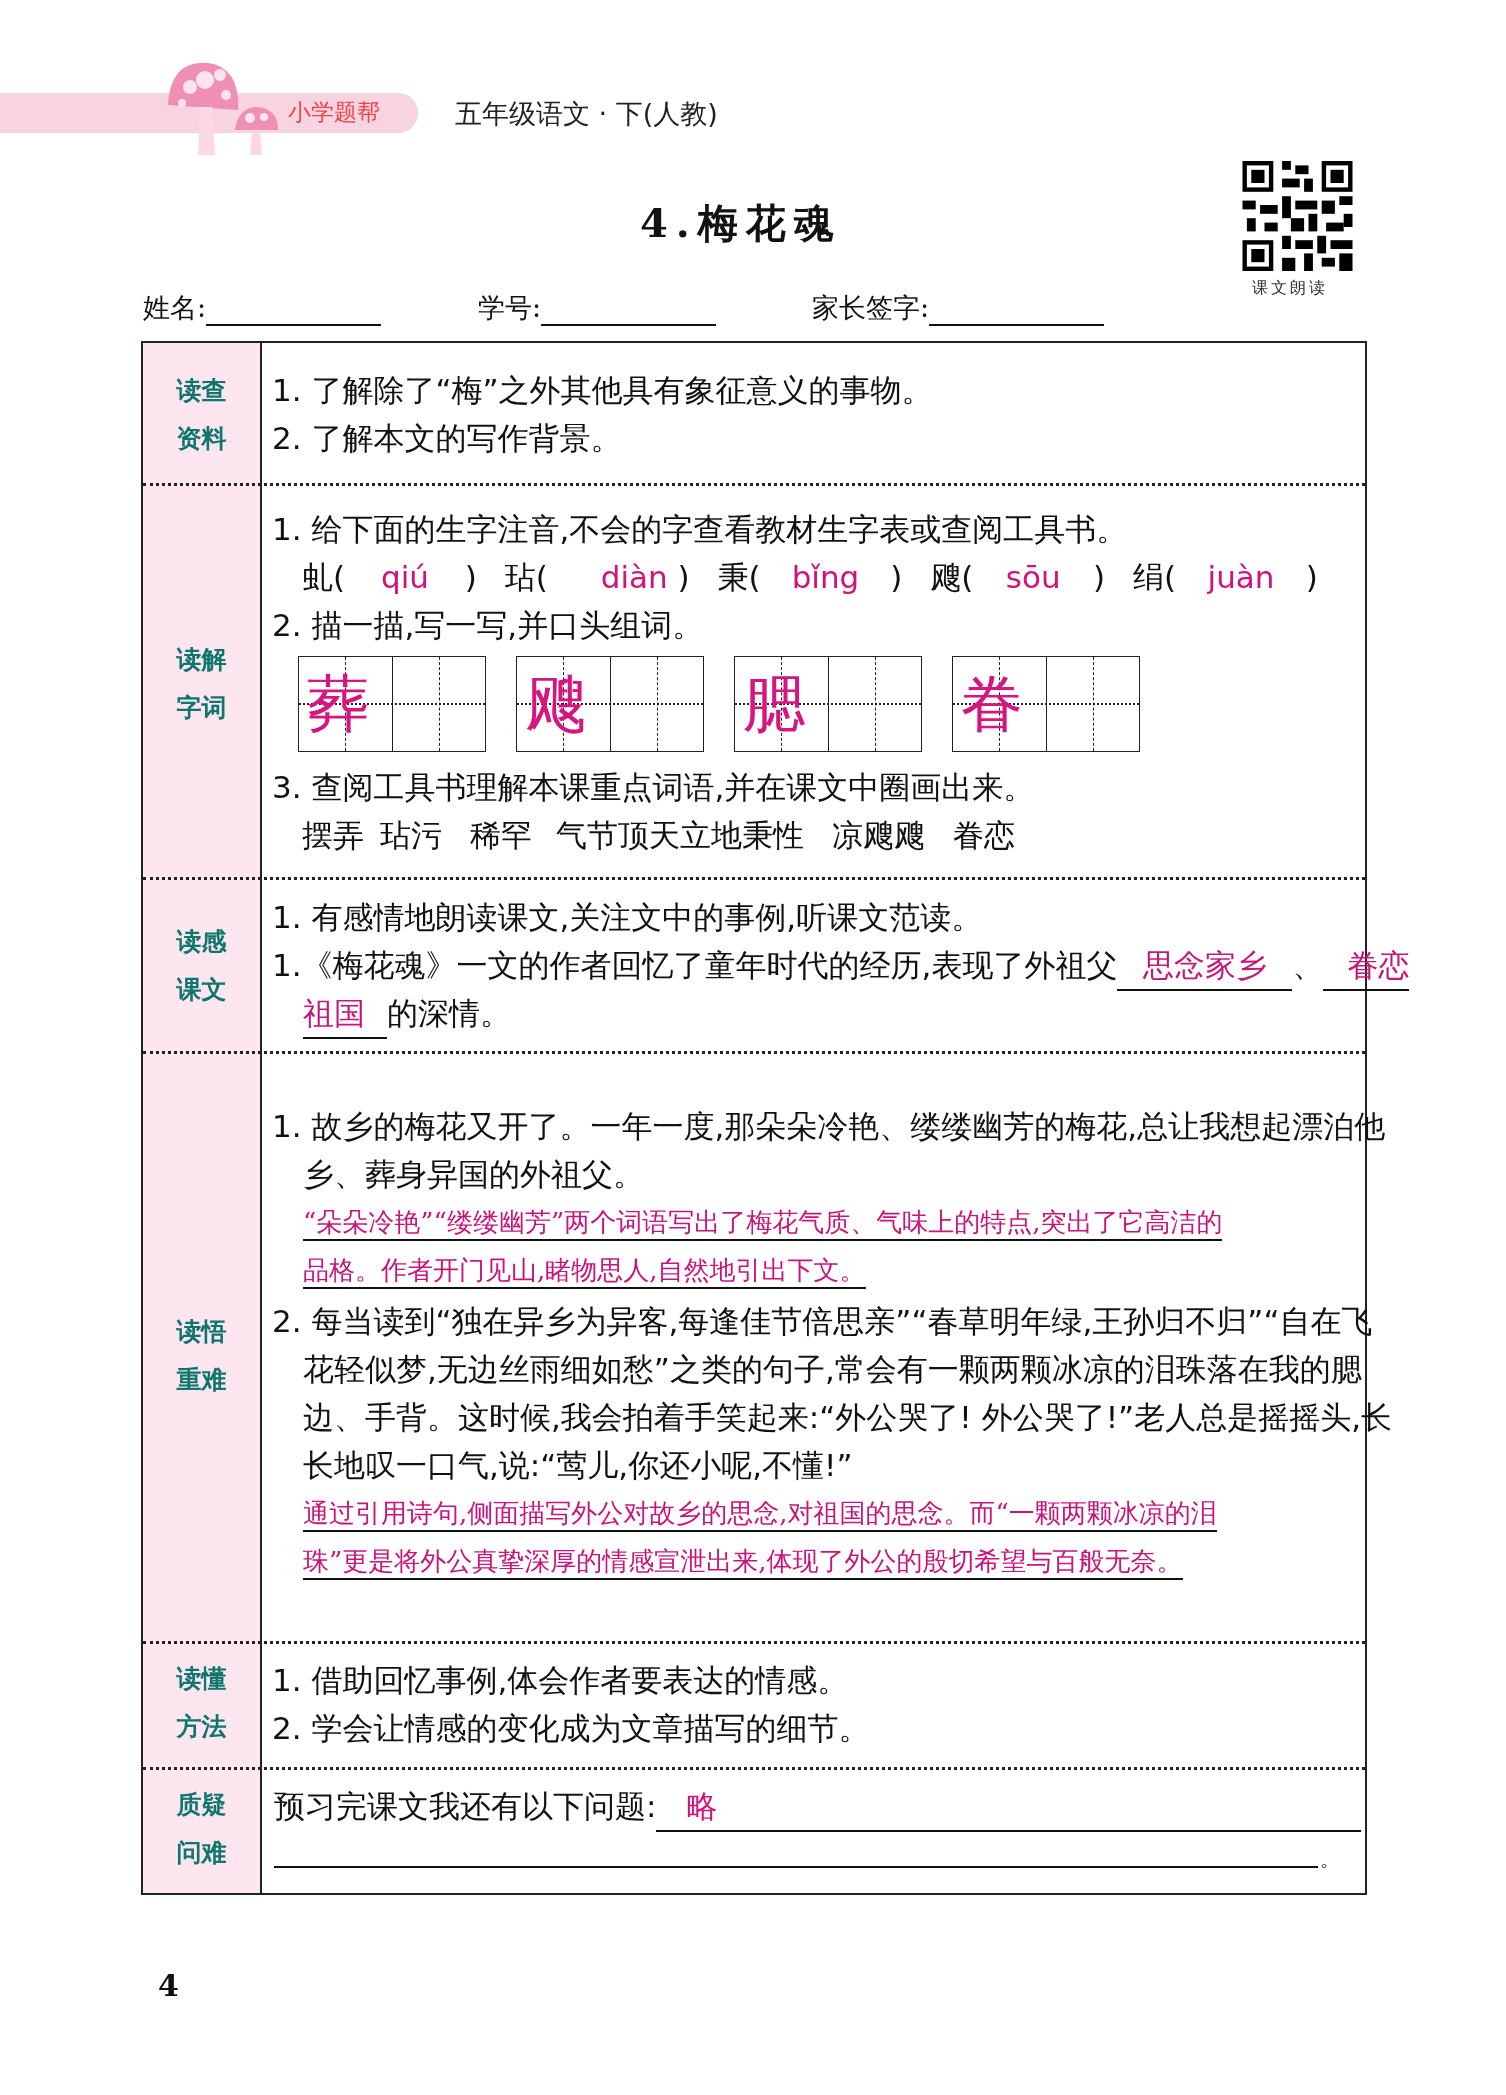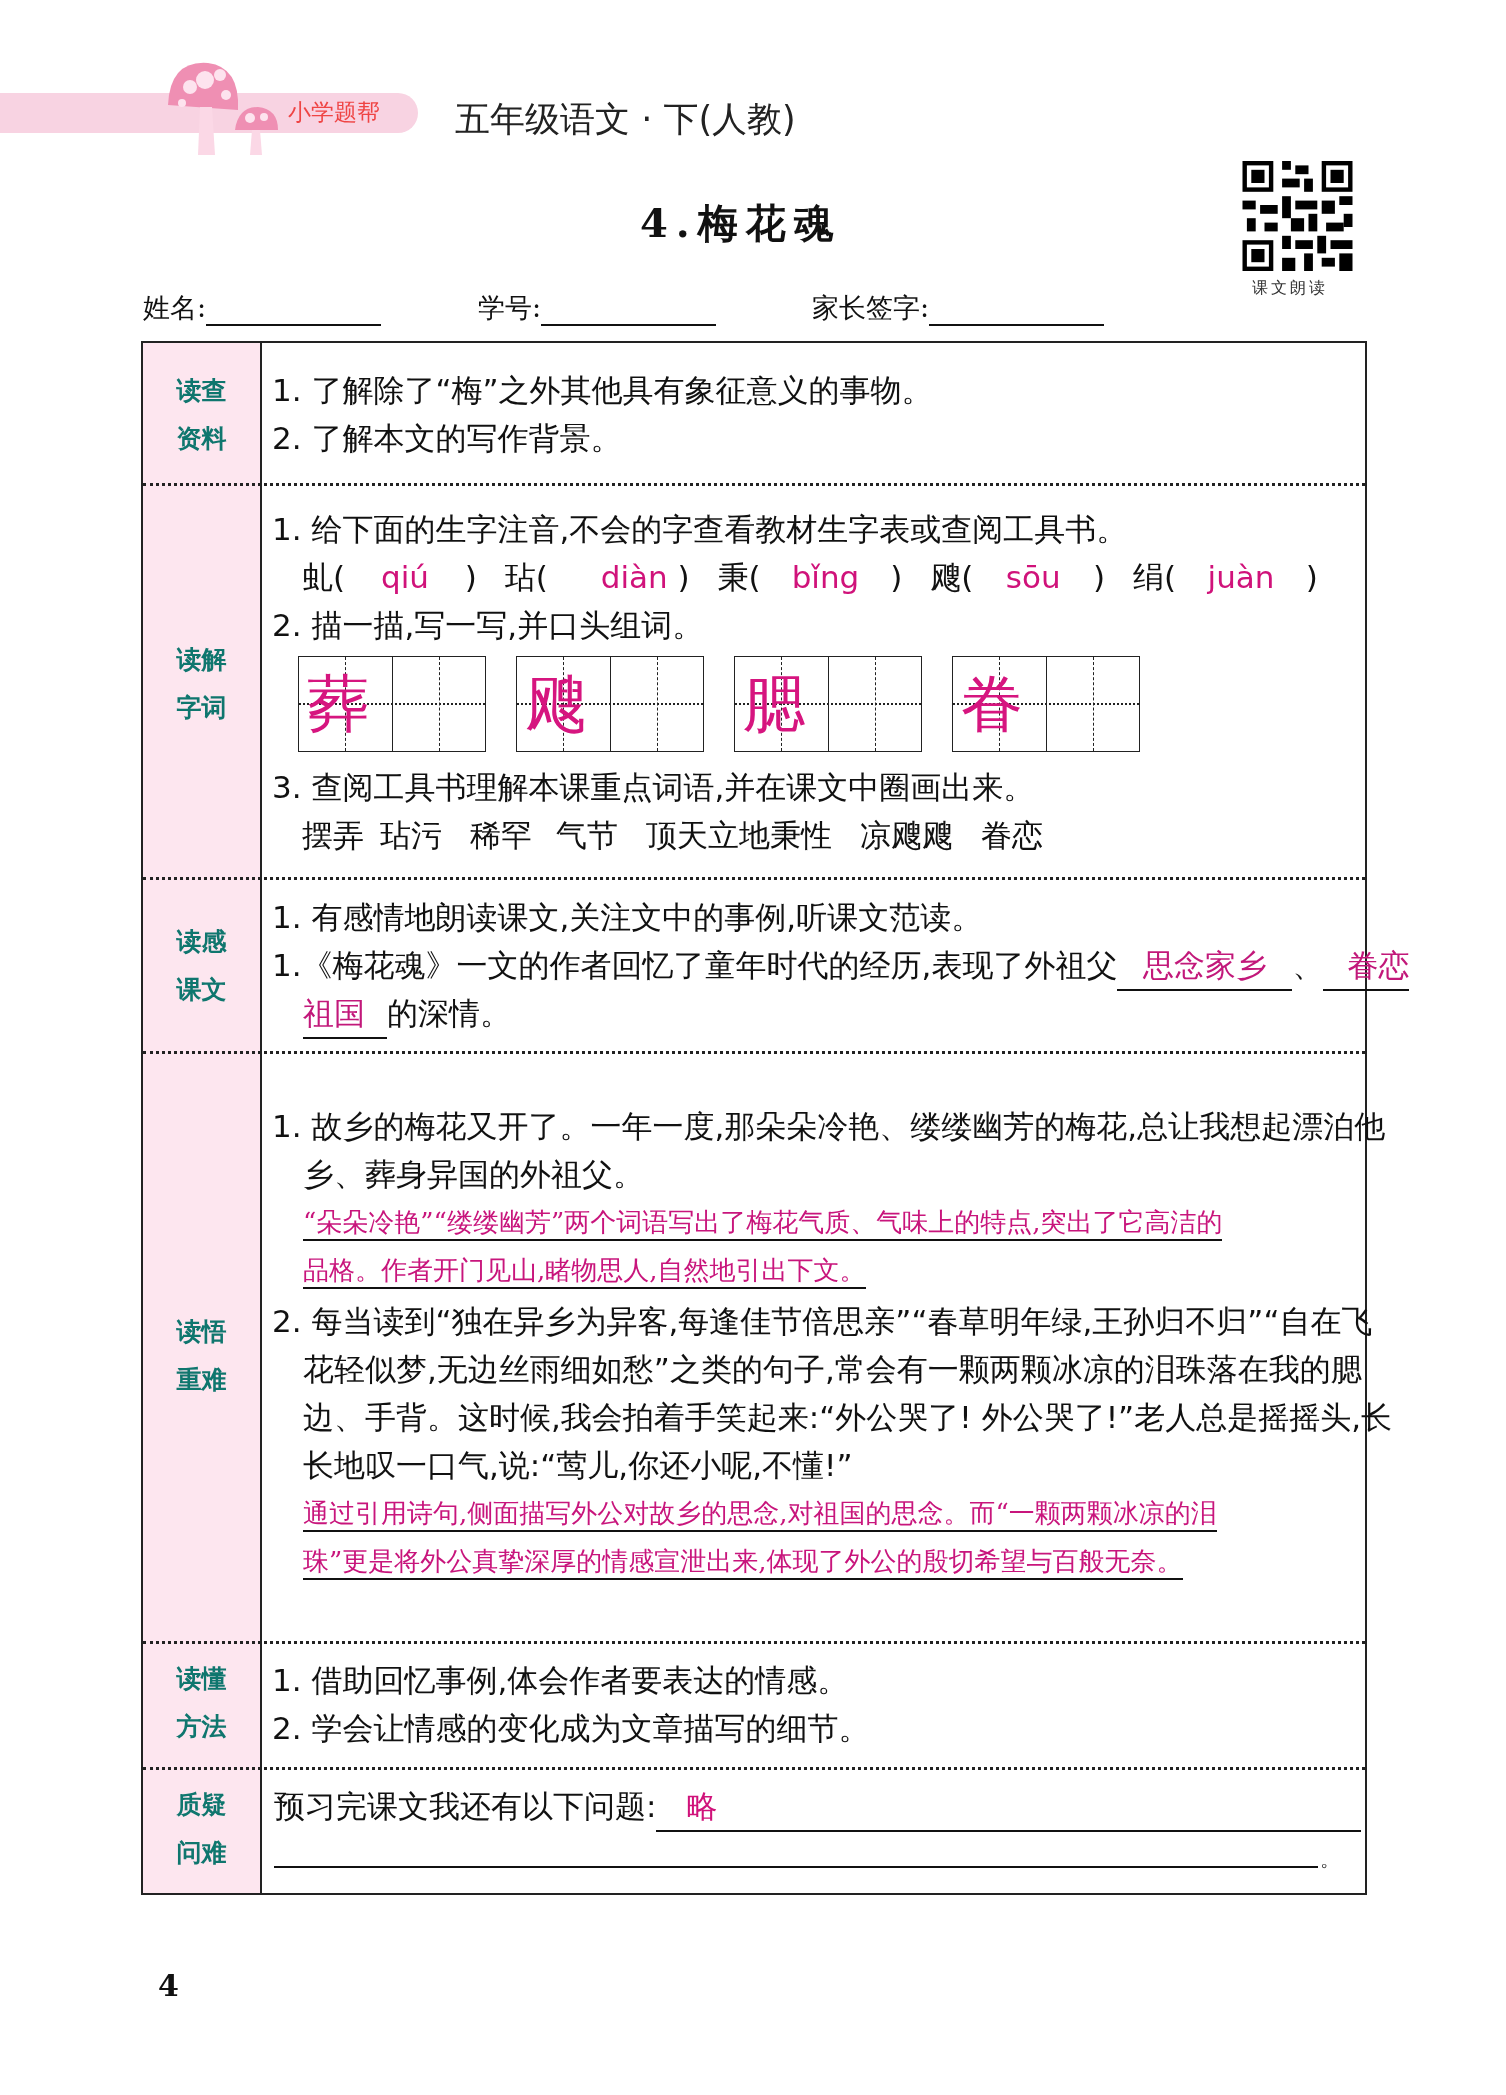--- a/index.html
+++ b/index.html
@@ -2,21 +2,21 @@
 <html><head>
 <meta charset="utf-8">
 <style>
   html, body { margin:0; padding:0; background:#fff; }
   body { width:1506px; height:2095px; position:relative; overflow:hidden;
          font-family:"DejaVu Sans", "Liberation Sans", sans-serif; color:#111; }
   .abs { position:absolute; white-space:nowrap; }
   .hdr-bar { position:absolute; left:0; top:93px; width:418px; height:40px;
              background:#f8d3e2; border-radius:0 20px 20px 0; }
   .brand { position:absolute; left:288px; top:97px; font-size:23px; color:#ef4444; }
-  .book { position:absolute; left:455px; top:96px; font-size:35px; color:#222; }
+  .book { position:absolute; left:455px; top:96px; font-size:27px; color:#222; }
   .title { position:absolute; left:640px; top:196px; font-size:40px; font-weight:bold;
            font-family:"DejaVu Serif", serif; letter-spacing:8px; }
   .field { position:absolute; top:290px; font-size:27px; font-family:"DejaVu Serif", serif; }
   .field .line { display:inline-block; border-bottom:2px solid #111; height:26px; vertical-align:bottom; }
   .qr { position:absolute; left:1240px; top:161px; width:115px; height:110px; }
   .qr-cap { position:absolute; left:1252px; top:278px; font-size:16px; font-family:"DejaVu Serif", serif; letter-spacing:3px; color:#333; }
   .table { position:absolute; left:141px; top:341px; width:1222px; height:1550px;
            border:2px solid #222; }
   .labelcol { position:absolute; left:0; top:0; width:117px; height:100%;
               background:#fde6ef; border-right:2px solid #222; }
@@ -195,21 +195,21 @@
     </div>
   <div class="cell r">
       <div class="vdash"></div>
     </div>
   <div class="hdash"></div>
   <div class="gchar">眷</div>
 </div>
 
 <div class="txt abs" style="left:272px;top:763px">3. 查阅工具书理解本课重点词语,并在课文中圈画出来。</div>
 <div class="txt abs" style="left:302px;top:811px;word-spacing:0">
-  <span>摆弄</span><span style="margin-left:16px">玷污</span><span style="margin-left:28px">稀罕</span><span style="margin-left:24px">气节</span><span style="margin-left:28px">顶天立地</span><span style="">秉性</span><span style="margin-left:28px">凉飕飕</span><span style="margin-left:28px">眷恋</span>
+  <span>摆弄</span><span style="margin-left:16px">玷污</span><span style="margin-left:28px">稀罕</span><span style="margin-left:24px">气节</span><span style="">顶天立地</span><span style="">秉性</span><span style="margin-left:28px">凉飕飕</span><span style="margin-left:28px">眷恋</span>
 </div>
 
 <div class="txt abs" style="left:272px;top:893px">1. 有感情地朗读课文,关注文中的事例,听课文范读。</div>
 <div class="txt abs" style="left:272px;top:941px">
   <span>1.《梅花魂》一文的作者回忆了童年时代的经历,表现了外祖父</span><span class="ansline ans" style="width:175px;text-align:center">思念家乡</span><span>、</span><span class="ansline ans" style="width:86px;text-align:right">眷恋</span>
 </div>
 <div class="txt abs" style="left:303px;top:989px">
   <span class="ansline ans" style="width:84px">祖国</span><span>的深情。</span>
 </div>
 

